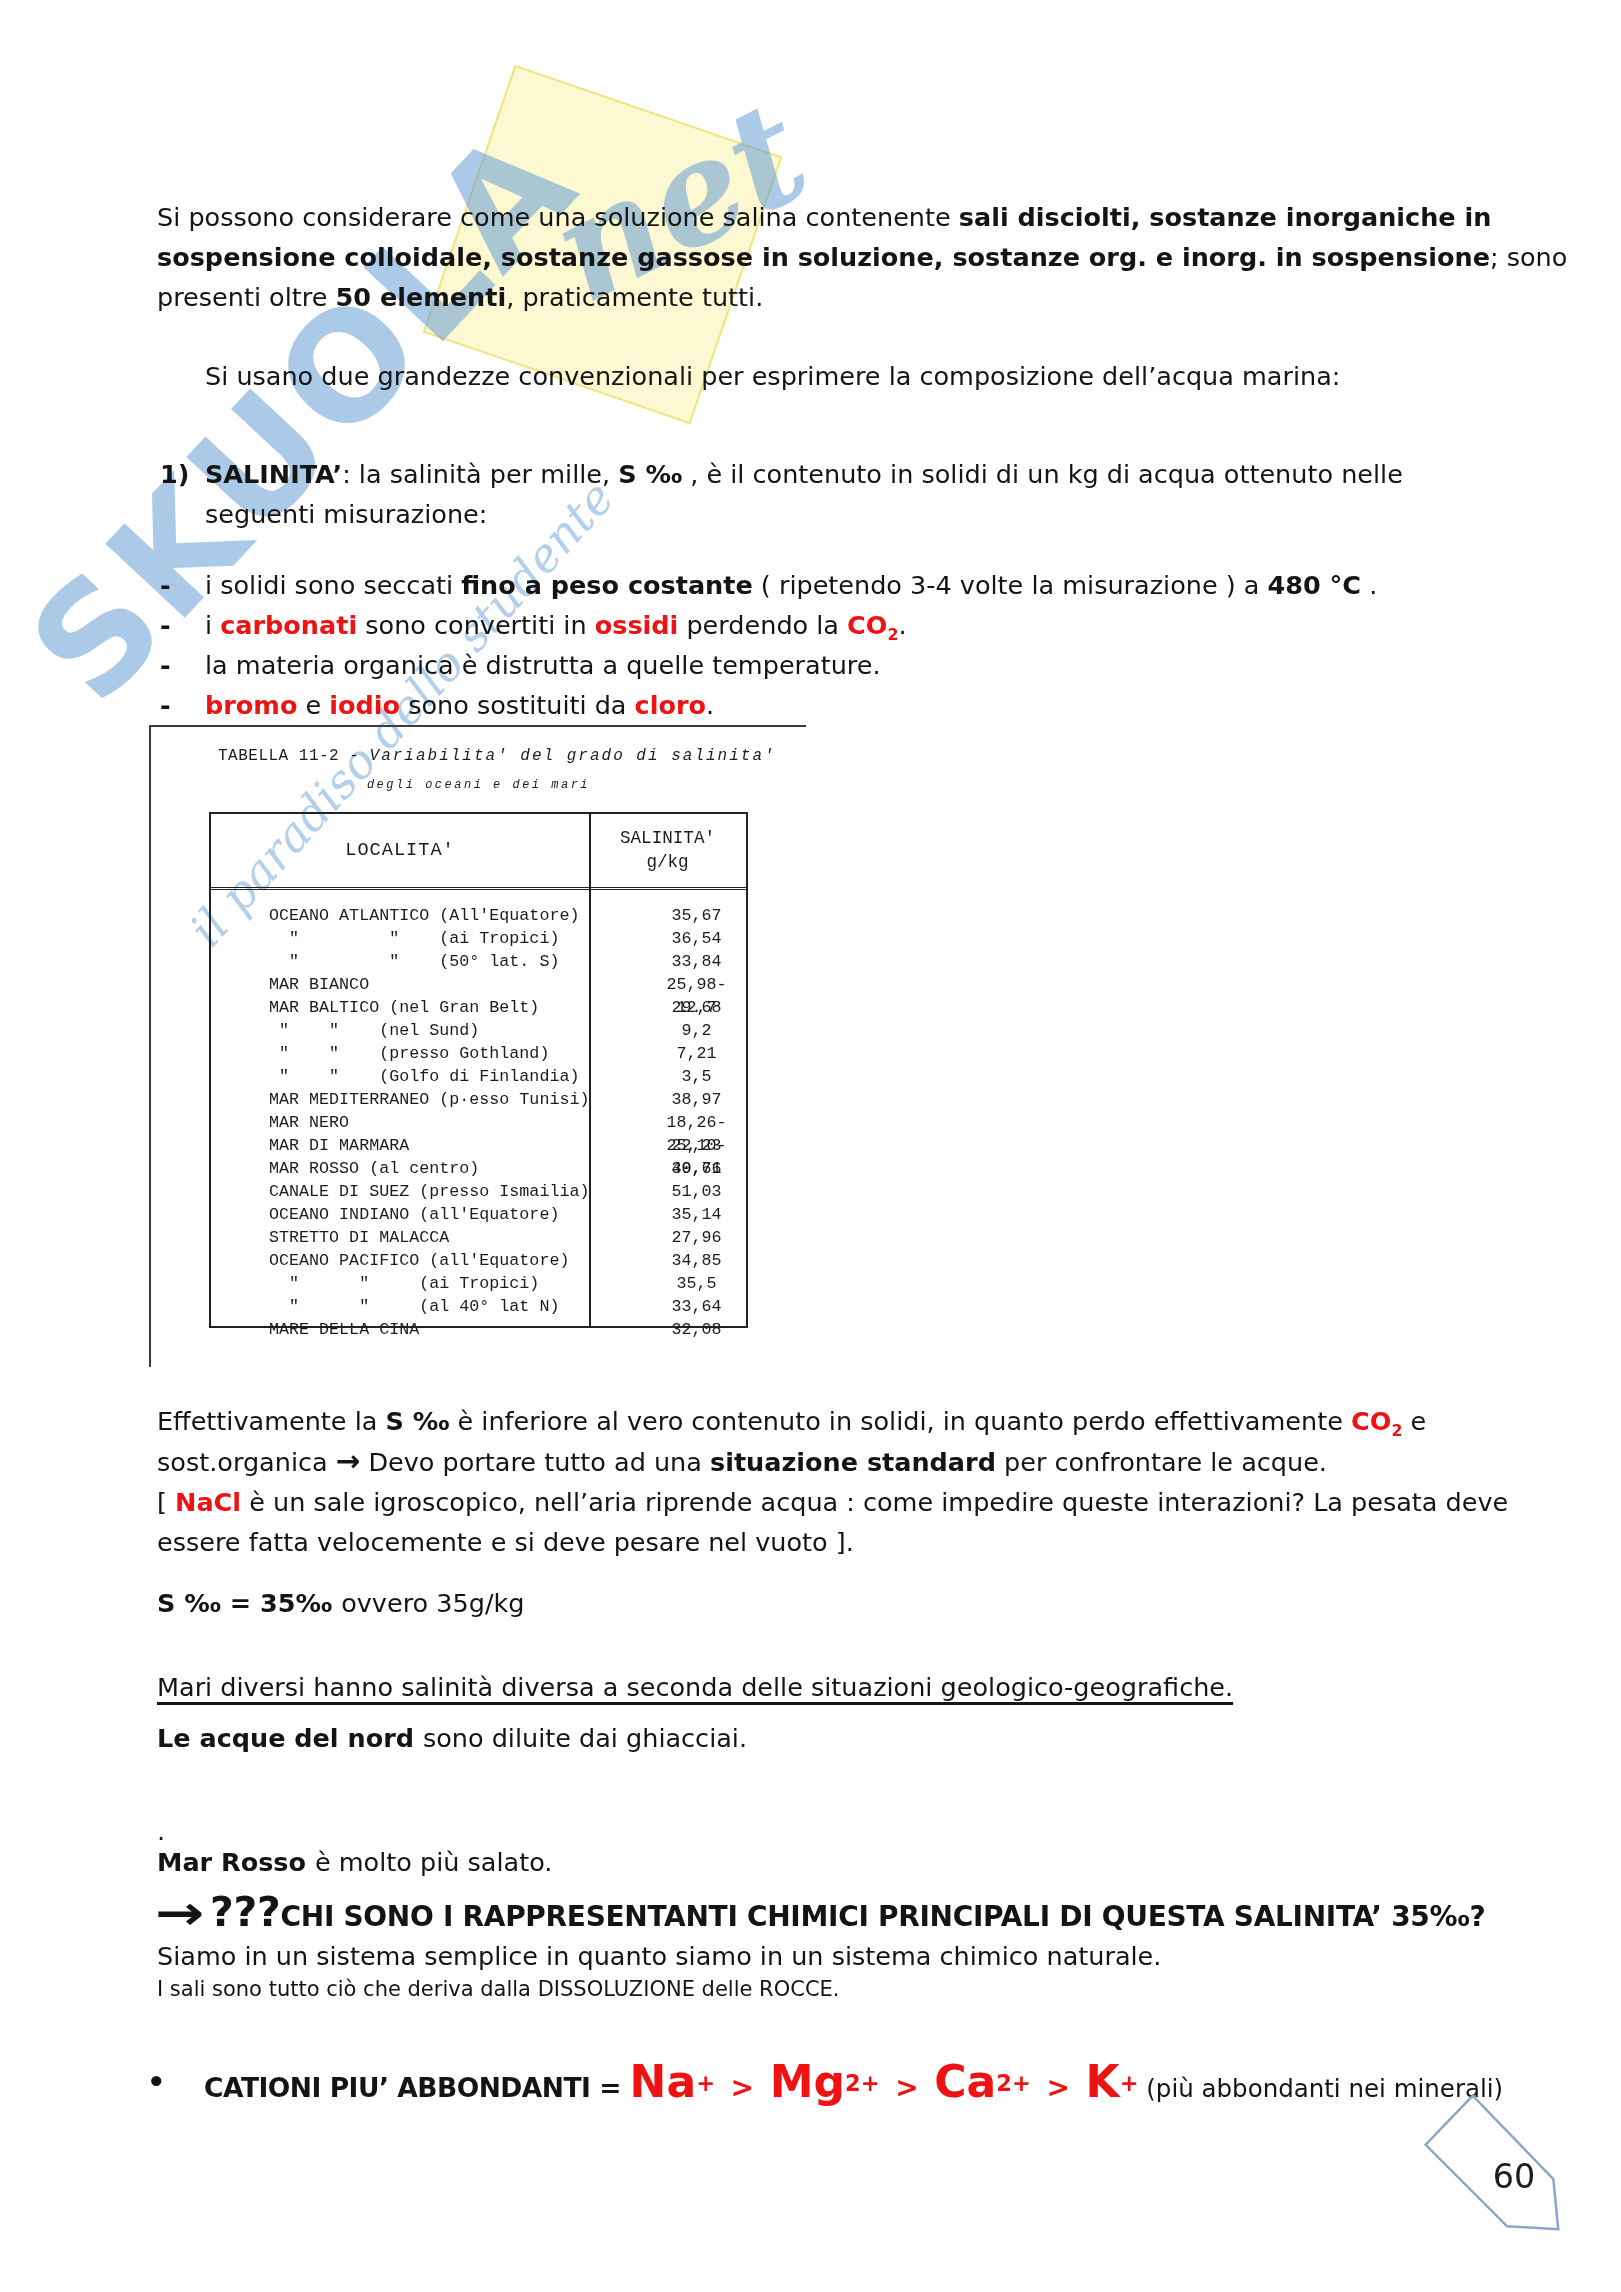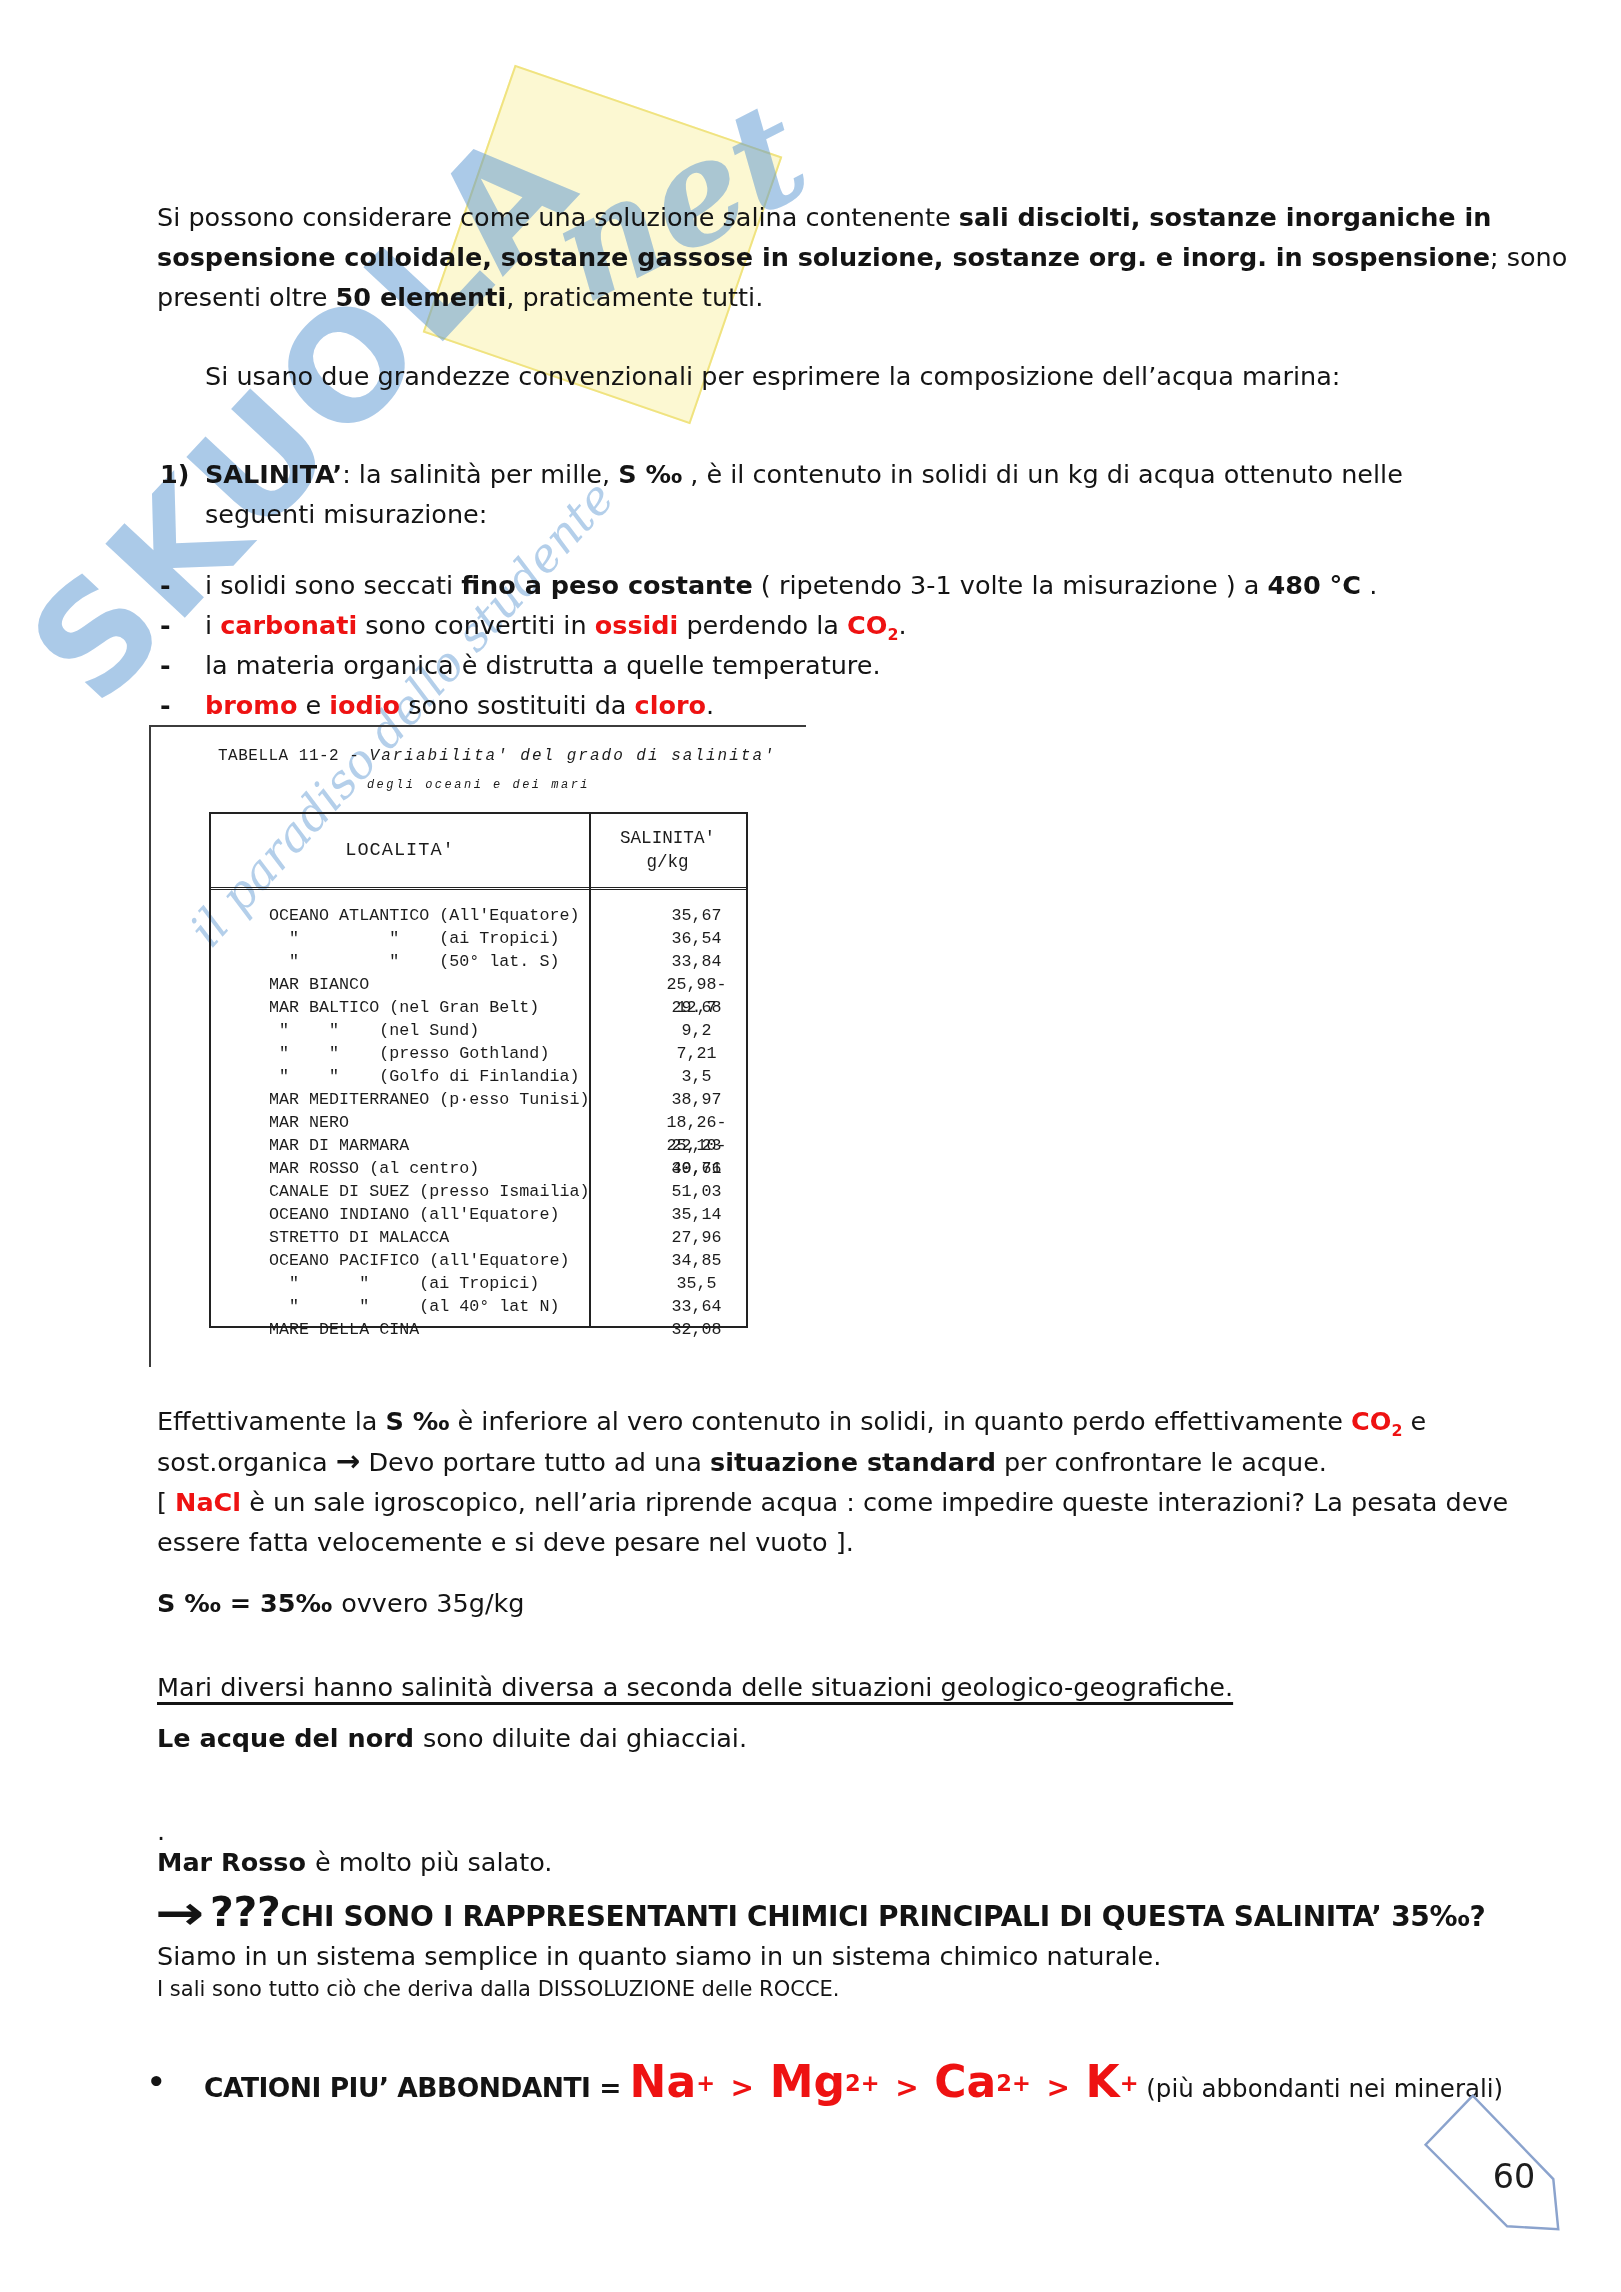--- a/index.html
+++ b/index.html
@@ -101,21 +101,21 @@
   <div class="blk txt" style="left:205px;top:343px;width:1372px;"><span>Si usano due grandezze convenzionali per esprimere la composizione dell’acqua marina:</span></div>
 
   <div class="blk txt hang" style="left:160px;top:441px;width:1411px;">
     <span class="num">1)</span>
     <span><span class="b">SALINITA’</span><span>: la salinità per mille, </span><span class="b">S ‰</span><span> , è il contenuto in solidi di un kg di acqua ottenuto nelle</span><br><span>seguenti misurazione:</span></span>
   </div>
 
   <div class="blk txt dash-list" style="left:160px;top:552px;width:1411px;">
     <div class="ditem">
       <span class="dash">-</span>
-      <span class="dtxt"><span>i solidi sono seccati </span><span class="b">fino a peso costante</span><span> ( ripetendo 3-1 volte la misurazione ) a </span><span class="b">480 °C</span><span> .</span></span>
+      <span class="dtxt"><span>i solidi sono seccati </span><span class="b">fino a peso costante</span><span> ( ripetendo 3-4 volte la misurazione ) a </span><span class="b">480 °C</span><span> .</span></span>
     </div>
     <div class="ditem">
       <span class="dash">-</span>
       <span class="dtxt"><span>i </span><span class="b red">carbonati</span><span> sono convertiti in </span><span class="b red">ossidi</span><span> perdendo la </span><span class="b red">CO</span><sub class="b red">2</sub><span>.</span></span>
     </div>
     <div class="ditem">
       <span class="dash">-</span>
       <span class="dtxt"><span>la materia organica è distrutta a quelle temperature.</span></span>
     </div>
     <div class="ditem">

